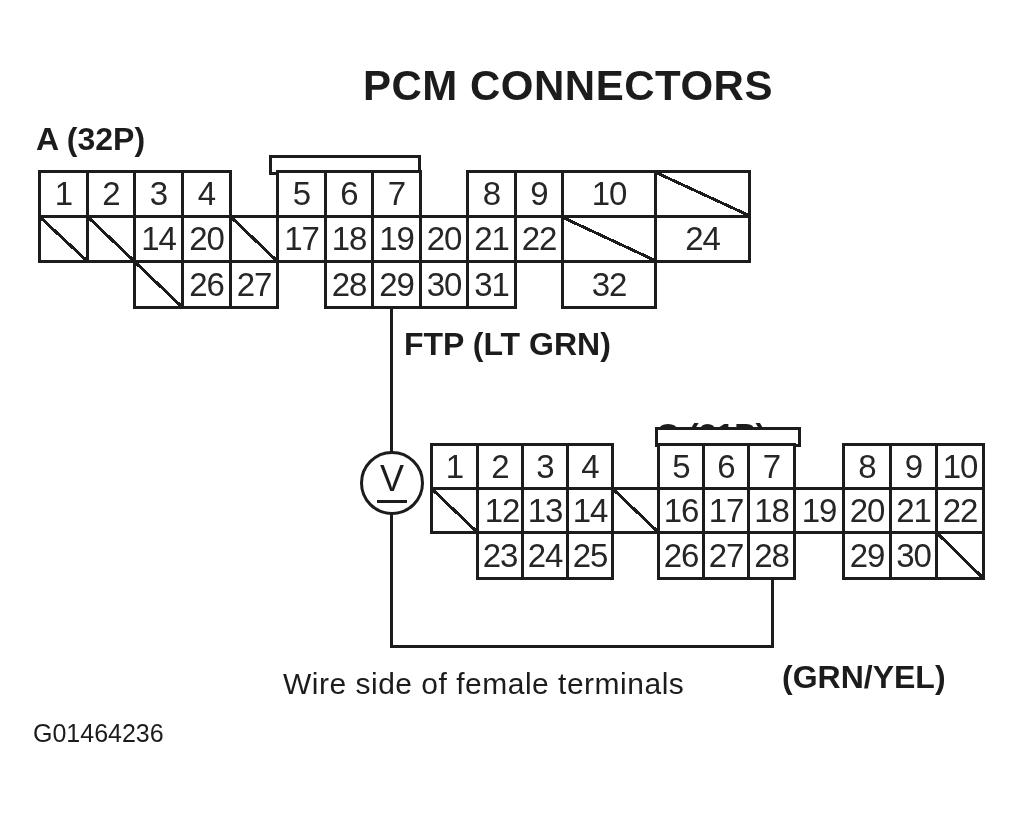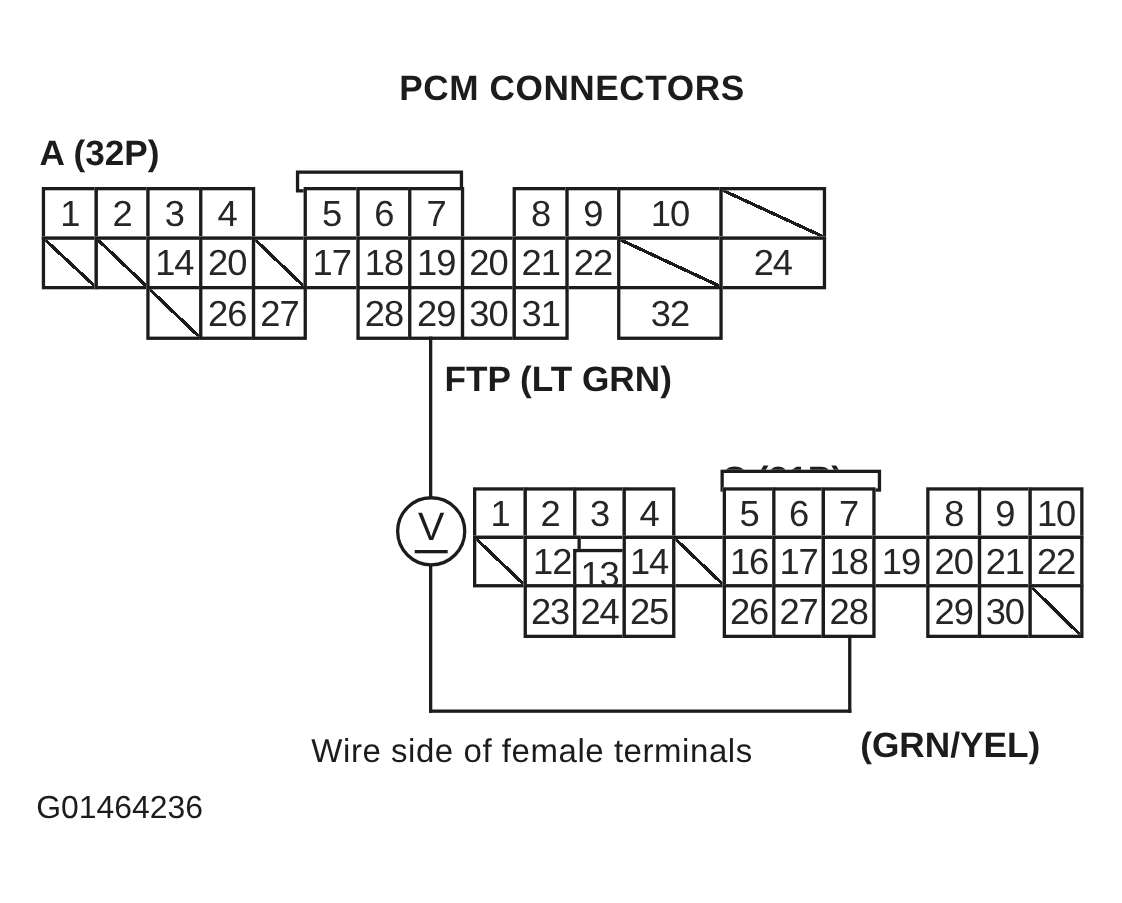--- a/index.html
+++ b/index.html
@@ -1,33 +1,33 @@
 <!DOCTYPE html>
 <html><head>
 <meta charset="utf-8">
 <style>
   html,body{margin:0;padding:0;background:#ffffff;}
   .canvas{
     position:relative;width:1020px;height:821px;background:#ffffff;
     font-family:"Liberation Sans",sans-serif;color:#1c1c1c;overflow:hidden;
   }
   .title{
-    position:absolute;left:363px;top:62px;font-size:32px;font-weight:700;
+    position:absolute;left:363px;top:62px;font-size:42px;font-weight:700;
     letter-spacing:0.5px;white-space:pre;
   }
   .lbl{position:absolute;font-weight:700;font-size:32px;white-space:pre;}
   .a-label{left:36px;top:121px;}
   .c-label{left:656px;top:381px;margin-top:36px;}
   .ftp-label{left:404px;top:326px;}
   .sg2-label{left:782px;top:587px;line-height:36px;}
   .footer{
     position:absolute;left:283px;top:667px;font-size:30px;font-weight:400;
     letter-spacing:0.5px;white-space:pre;
   }
-  .figid{position:absolute;left:33px;top:719px;font-size:29px;font-weight:400;white-space:pre;}
+  .figid{position:absolute;left:33px;top:719px;font-size:25px;font-weight:400;white-space:pre;}
   .cell{
     position:absolute;box-sizing:border-box;border:3px solid #1c1c1c;background:#ffffff;
     display:flex;align-items:center;justify-content:center;
     font-size:33px;font-weight:400;letter-spacing:-1px;color:#262626;
   }
   .cell.diag::after{
     content:"";position:absolute;inset:0;
     background:linear-gradient(to top right,
       rgba(0,0,0,0) calc(50% - 1.5px),
       #1c1c1c calc(50% - 1.5px),
@@ -97,21 +97,21 @@
       <div class="cell" style="left: 521px; top: 443px; width: 48px; height: 47px;">3</div>
       <div class="cell" style="left: 566px; top: 443px; width: 48px; height: 47px;">4</div>
       <div class="cell" style="left: 657px; top: 443px; width: 48px; height: 47px;">5</div>
       <div class="cell" style="left: 702px; top: 443px; width: 48px; height: 47px;">6</div>
       <div class="cell" style="left: 747px; top: 443px; width: 49px; height: 47px;">7</div>
       <div class="cell" style="left: 842px; top: 443px; width: 50px; height: 47px;">8</div>
       <div class="cell" style="left: 889px; top: 443px; width: 49px; height: 47px;">9</div>
       <div class="cell" style="left: 935px; top: 443px; width: 50px; height: 47px;">10</div>
       <div class="cell diag" style="left: 430px; top: 487px; width: 49px; height: 47px;"></div>
       <div class="cell" style="left: 476px; top: 487px; width: 52px; height: 47px;">12</div>
-      <div class="cell" style="left: 521px; top: 487px; width: 48px; height: 47px; margin-top: 12px;">13</div>
+      <div class="cell" style="left: 521px; top: 487px; width: 48px; height: 47px;">13</div>
       <div class="cell" style="left: 566px; top: 487px; width: 48px; height: 47px;">14</div>
       <div class="cell diag" style="left: 611px; top: 487px; width: 49px; height: 47px;"></div>
       <div class="cell" style="left: 657px; top: 487px; width: 48px; height: 47px;">16</div>
       <div class="cell" style="left: 702px; top: 487px; width: 48px; height: 47px;">17</div>
       <div class="cell" style="left: 747px; top: 487px; width: 49px; height: 47px;">18</div>
       <div class="cell" style="left: 793px; top: 487px; width: 52px; height: 47px;">19</div>
       <div class="cell" style="left: 842px; top: 487px; width: 50px; height: 47px;">20</div>
       <div class="cell" style="left: 889px; top: 487px; width: 49px; height: 47px;">21</div>
       <div class="cell" style="left: 935px; top: 487px; width: 50px; height: 47px;">22</div>
       <div class="cell" style="left: 476px; top: 531px; width: 48px; height: 49px;">23</div>

